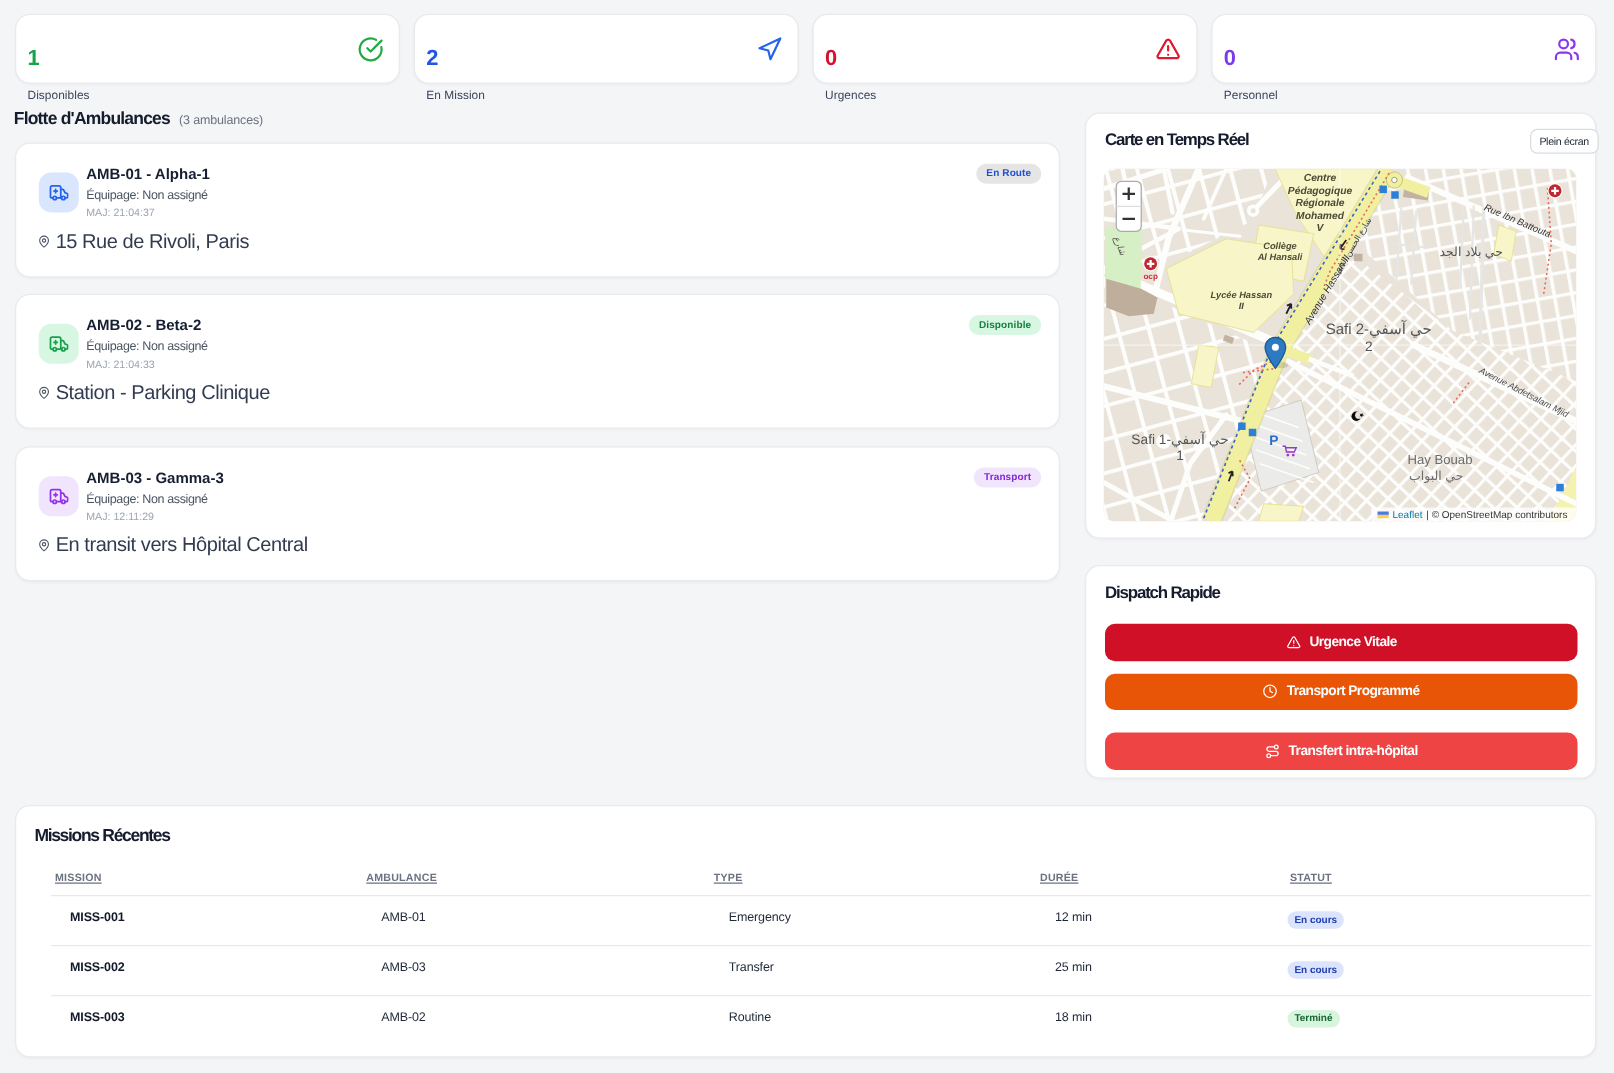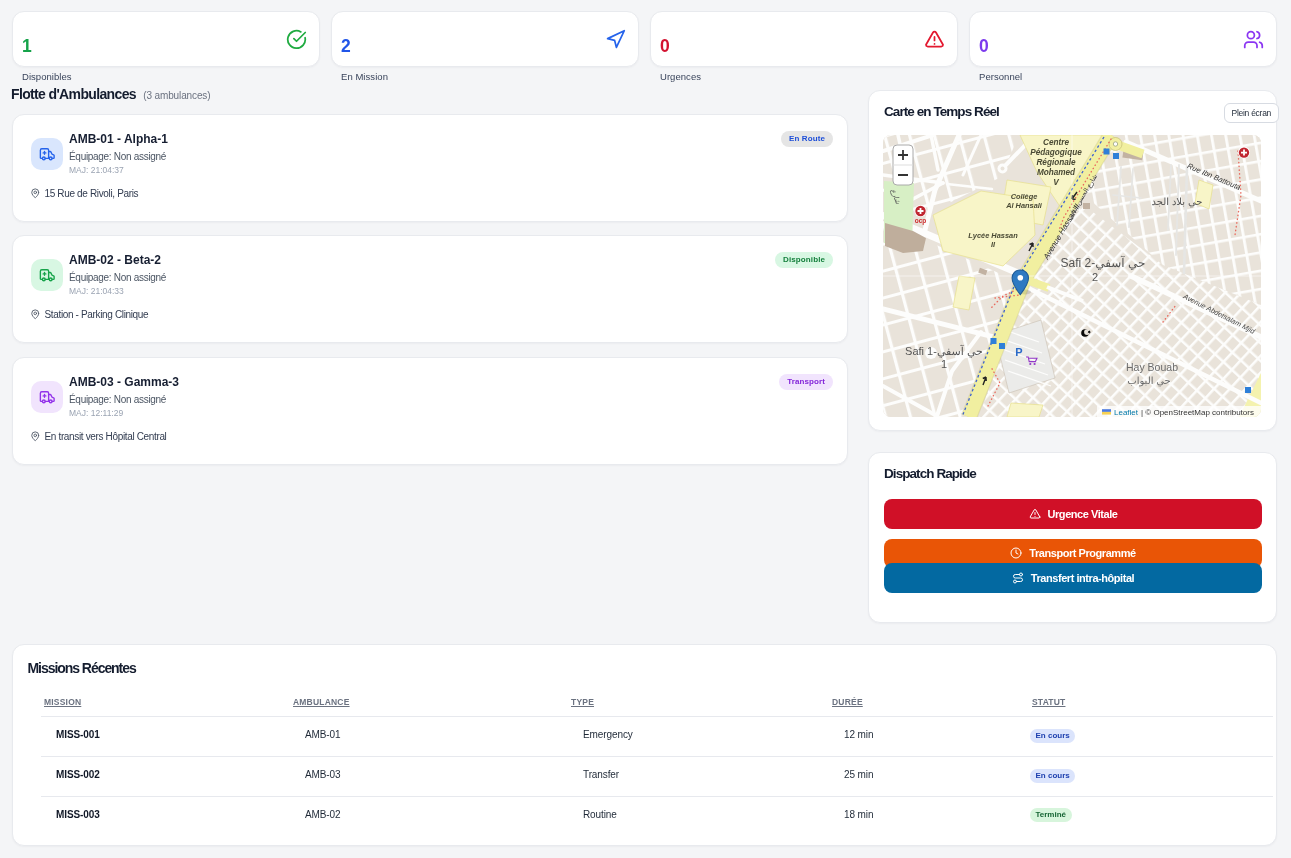--- a/index.html
+++ b/index.html
@@ -15,21 +15,21 @@
   .stat svg { position:absolute; right:12px; top:50%; margin-top:-10px; }
 
   
   .sectitle { position:absolute; left:11px; top:85.5px; font-size:14px; line-height:16px; font-weight:700; color:#141c2e; letter-spacing:-0.64px; }
   .sectitle small { font-size:10px; font-weight:400; color:#6b7280; margin-left:4px; letter-spacing:-0.12px; }
   .fleet { left:12px; width:836px; height:108px; }
   .fleet .ibox { position:absolute; left:18px; top:23px; width:32px; height:32px; border-radius:10px; display:flex; align-items:center; justify-content:center; }
   .fleet .t1 { position:absolute; left:56px; top:17.5px; font-size:12px; line-height:13px; font-weight:700; color:#161e31; letter-spacing:0; }
   .fleet .t2 { position:absolute; left:56px; top:36px; font-size:10px; line-height:11px; color:#4b5563; letter-spacing:-0.3px; }
   .fleet .t3 { position:absolute; left:56px; top:50.5px; font-size:8.5px; line-height:9px; color:#9aa3b2; letter-spacing:0; }
-  .fleet .loc { position:absolute; left:17px; top:72.5px; font-size:10px; line-height:11px; color:#323c50; display:flex; align-items:flex-end; gap:4px; letter-spacing:-0.35px; }
+  .fleet .loc { position:absolute; left:17px; top:72.5px; font-size:16px; line-height:11px; color:#323c50; display:flex; align-items:flex-end; gap:4px; letter-spacing:-0.35px; }
   .badge { position:absolute; right:14px; top:16px; height:15.5px; line-height:15.5px; padding:0 8px; border-radius:8px; font-size:8px; font-weight:700; letter-spacing:0.1px; }
 
   
   .mappanel { left:868px; top:90px; width:409px; height:341px; }
   .ptitle { position:absolute; left:15px; font-size:13.5px; line-height:14px; font-weight:700; color:#141c2e; letter-spacing:-0.93px; }
   .fullscr { position:absolute; left:331px; top:11.5px; height:20px; background:#fff; border:1px solid #d7dbe2; border-radius:6px; font-size:8.5px; color:#1f2937; line-height:18px; padding:0 6.5px; white-space:nowrap; letter-spacing:-0.27px;margin-left:24px; }
   .mapbox { position:absolute; left:14px; top:44px; width:378px; height:282px; border-radius:8px; overflow:hidden; background:#e9e4db; }
 
   .dispatch { left:868px; top:452px; width:409px; height:171px; }
   .dbtn { position:absolute; left:15px; width:378px; height:29.5px; border-radius:8px; color:#fff; font-size:11px; font-weight:700; display:flex; align-items:center; justify-content:center; gap:7px; letter-spacing:-0.45px; }
@@ -384,21 +384,21 @@
     Transport Programmé
   </div>
   <div class="dbtn" style="top:46px;background:#d01027">
     <svg width="12" height="12" viewBox="0 0 24 24" fill="none" stroke="#fff" stroke-width="2" stroke-linecap="round" stroke-linejoin="round">
         <path d="m21.73 18-8-14a2 2 0 0 0-3.46 0l-8 14A2 2 0 0 0 4 20h16a2 2 0 0 0 1.73-2Z"></path>
         <path d="M12 9v4"></path>
         <path d="M12 17h.01"></path>
       </svg>
     Urgence Vitale
   </div>
-  <div class="dbtn" style="top:110px;background:#0369a1">
+  <div class="dbtn" style="top:133px;background:#ef4444">
     <svg width="12" height="12" viewBox="0 0 24 24" fill="none" stroke="#fff" stroke-width="2" stroke-linecap="round" stroke-linejoin="round">
         <circle cx="6" cy="19" r="3"></circle>
         <path d="M9 19h8.5a3.5 3.5 0 0 0 0-7h-11a3.5 3.5 0 0 1 0-7H15"></path>
         <circle cx="18" cy="5" r="3"></circle>
       </svg>
     Transfert intra-hôpital
   </div>
 </div>
 
 <div class="card missions">

